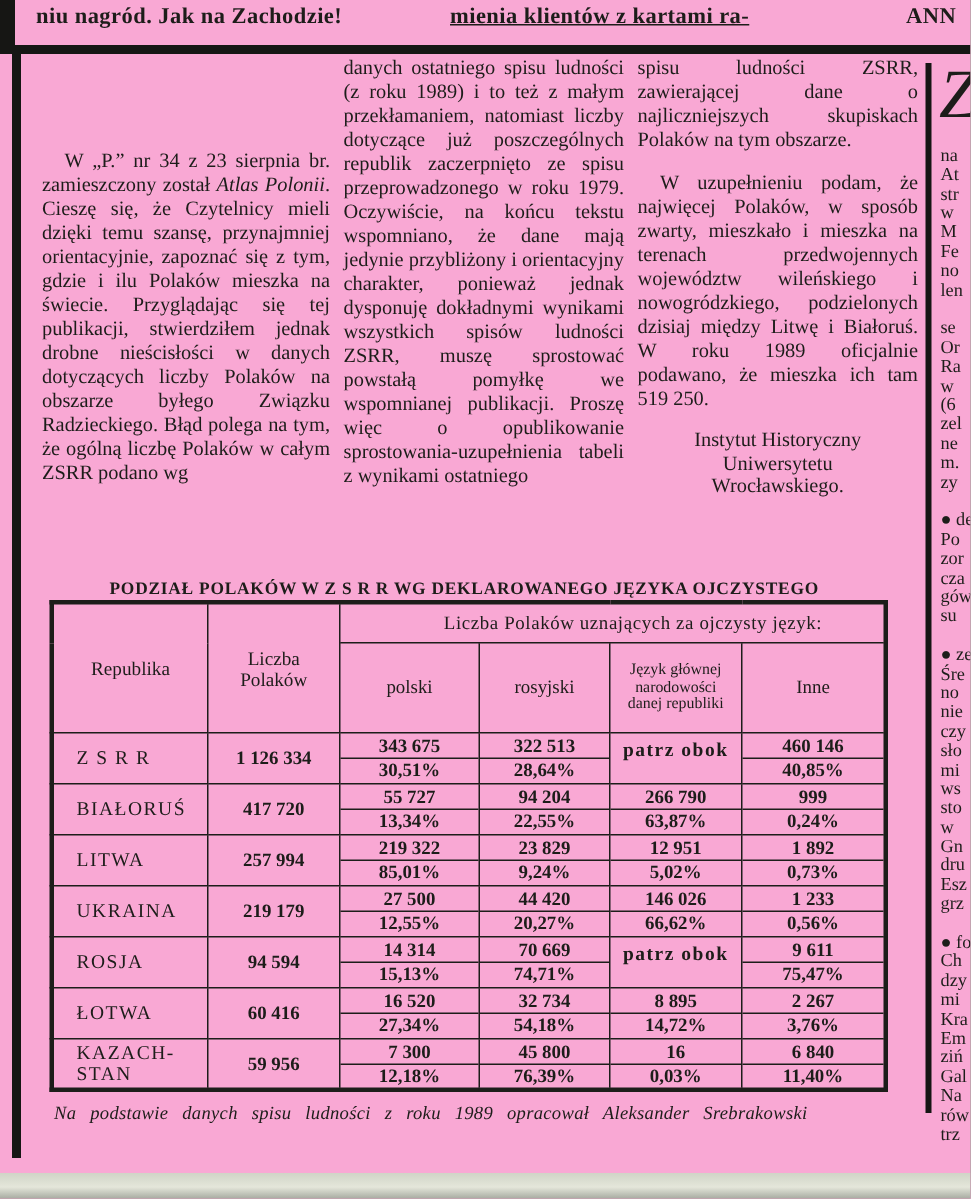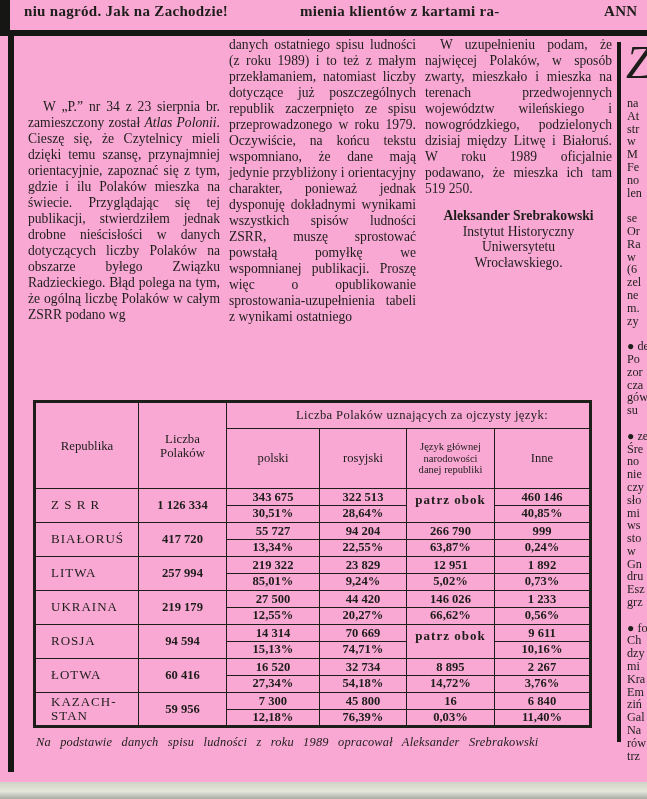--- a/index.html
+++ b/index.html
@@ -13,21 +13,21 @@
 
   
   .corner-bar { position:absolute; left:0; top:0; width:10px; height:36px; background:#161614; }
   .rule-top   { position:absolute; left:0; top:30px; width:647px; height:6px; background:#161614; }
   .rule-left  { position:absolute; left:8px; top:30px; width:6px; height:742px; background:#161614; }
   .rule-right { position:absolute; left:617px; top:42px; width:4px; height:700px; background:#161614; }
 
   
   .top-strip span { position:absolute; top:3px; font-size:15px; font-weight:700; letter-spacing:.3px; white-space:nowrap; }
   .ts-left  { left:24px; }
-  .ts-center{ left:300px; }
+  .ts-center{ left:300px;text-decoration:underline; }
   .ts-right { left:604px; }
 
   
   .redakcji-box {
     position:absolute; left:36px; top:46px; width:140px; height:45px;
     border:3px solid #161614; display:flex; align-items:center; justify-content:center;
     font-size:21px; font-weight:700; font-style:italic; letter-spacing:.5px;
   }
 
   
@@ -97,29 +97,30 @@
 
   <div class="col col1">
     <p class="indent"><span>W „P.” nr 34 z 23 sierpnia br. zamieszczony został </span><i>Atlas Polonii</i><span>. Cieszę się, że Czytelnicy mieli dzięki temu szansę, przynajmniej orientacyjnie, zapoznać się z tym, gdzie i ilu Polaków mieszka na świecie. Przyglądając się tej publikacji, stwierdziłem jednak drobne nieścisłości w danych dotyczących liczby Polaków na obszarze byłego Związku Radzieckiego. Błąd polega na tym, że ogólną liczbę Polaków w całym ZSRR podano wg</span></p>
   </div>
 
   <div class="col col2">
     <p>danych ostatniego spisu ludności (z roku 1989) i to też z małym przekłamaniem, natomiast liczby dotyczące już poszczególnych republik zaczerpnięto ze spisu przeprowadzonego w roku 1979. Oczywiście, na końcu tekstu wspomniano, że dane mają jedynie przybliżony i orientacyjny charakter, ponieważ jednak dysponuję dokładnymi wynikami wszystkich spisów ludności ZSRR, muszę sprostować powstałą pomyłkę we wspomnianej publikacji. Proszę więc o opublikowanie sprostowania-uzupełnienia tabeli z wynikami ostatniego</p>
   </div>
 
   <div class="col col3">
+    <p>spisu ludności ZSRR, zawierającej dane o najliczniejszych skupiskach Polaków na tym obszarze.</p>
     <p class="indent">W uzupełnieniu podam, że najwięcej Polaków, w sposób zwarty, mieszkało i mieszka na terenach przedwojennych województw wileńskiego i nowogródzkiego, podzielonych dzisiaj między Litwę i Białoruś. W roku 1989 oficjalnie podawano, że mieszka ich tam 519 250.</p>
     <div class="sig">
-      <div class="sig-name">Aleksander Srebrakowski</div>
       <div>Instytut Historyczny</div>
       <div>Uniwersytetu</div>
       <div>Wrocławskiego.</div>
     </div>
   </div>
 
+  <div class="table-title">PODZIAŁ POLAKÓW W  Z S R R  WG DEKLAROWANEGO JĘZYKA OJCZYSTEGO</div>
 
   <table class="data">
     <colgroup>
       <col style="width:104px">
         <col style="width:88px">
         <col style="width:93px">
       <col style="width:87px">
         <col style="width:88px">
         <col style="width:96px">
     </colgroup>
@@ -225,21 +226,21 @@
           </td>
           <td class="dcell">
             <div class="cnt">70 669</div>
             <div class="pct">74,71%</div>
           </td>
           <td class="dcell single">
             <div class="cnt">patrz obok</div>
           </td>
           <td class="dcell">
             <div class="cnt">9 611</div>
-            <div class="pct">10,16%</div>
+            <div class="pct">75,47%</div>
           </td>
         </tr>
         <tr>
           <td class="rep">ŁOTWA</td>
           <td class="num">60 416</td>
           <td class="dcell">
             <div class="cnt">16 520</div>
             <div class="pct">27,34%</div>
           </td>
           <td class="dcell">

